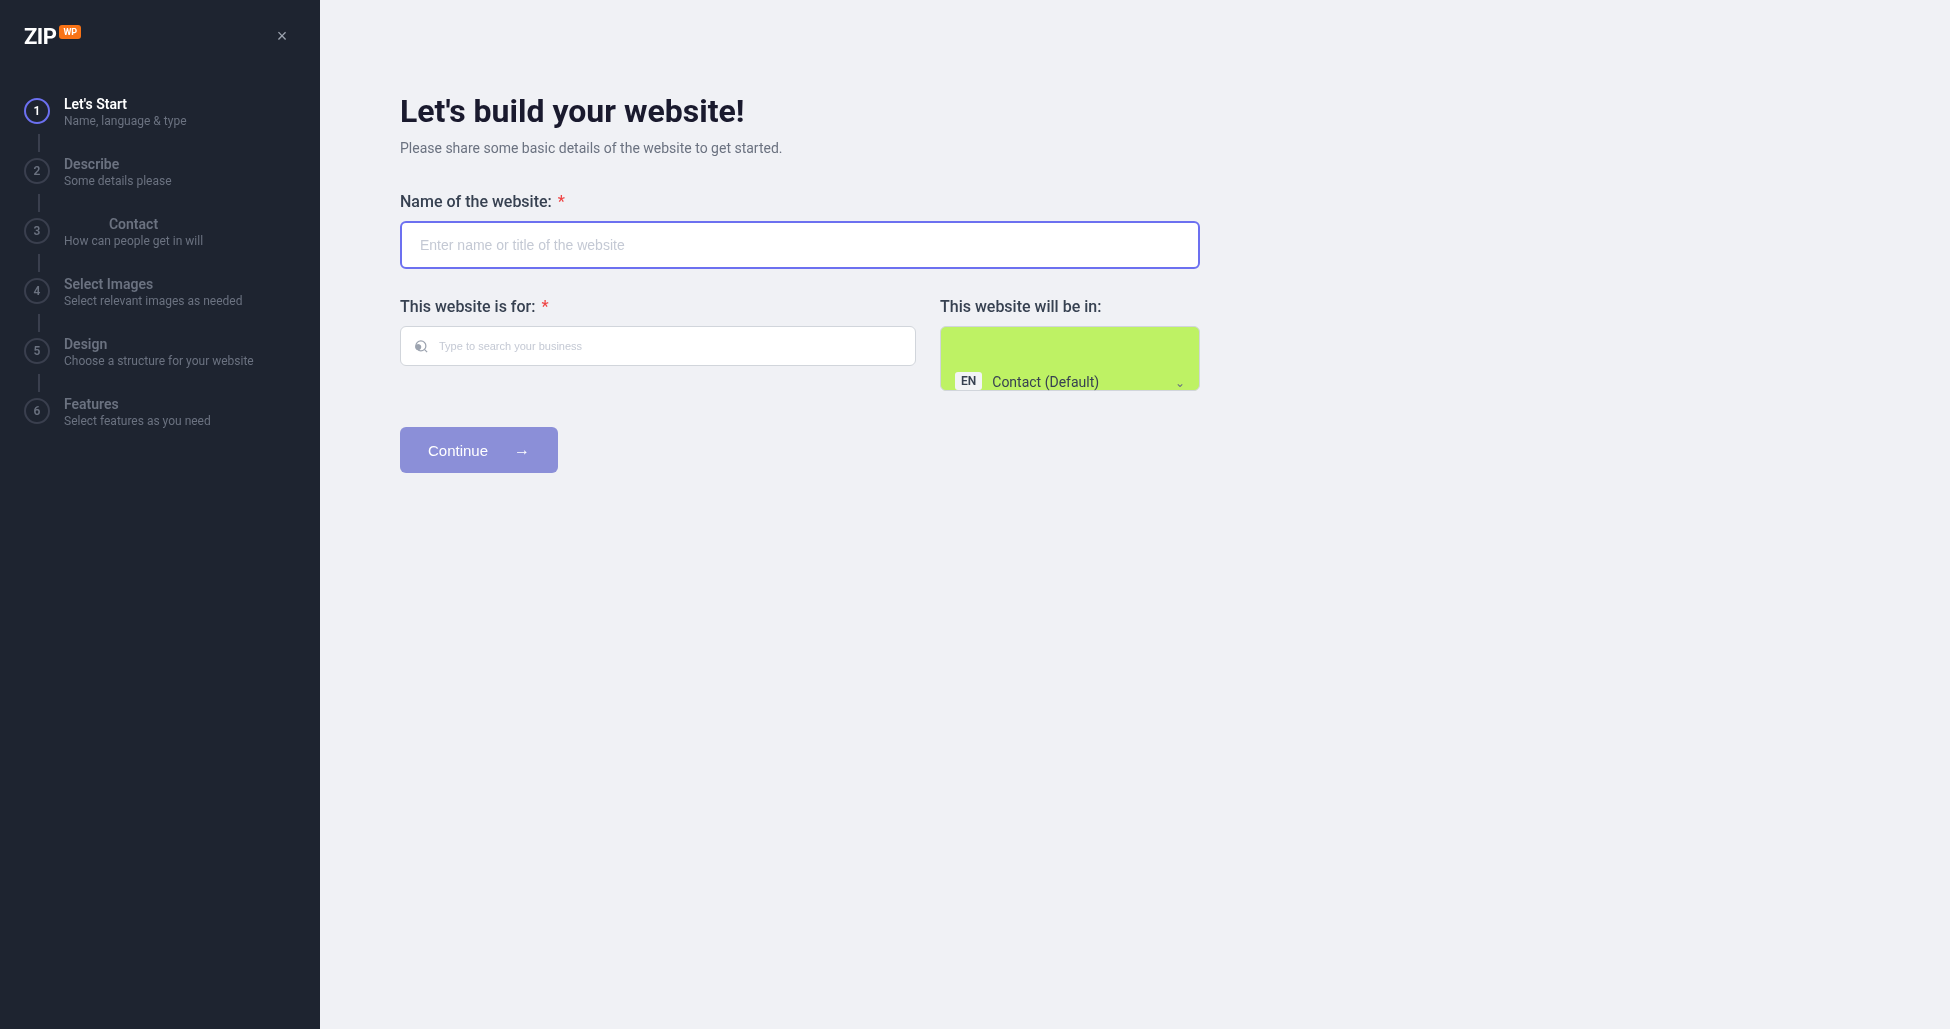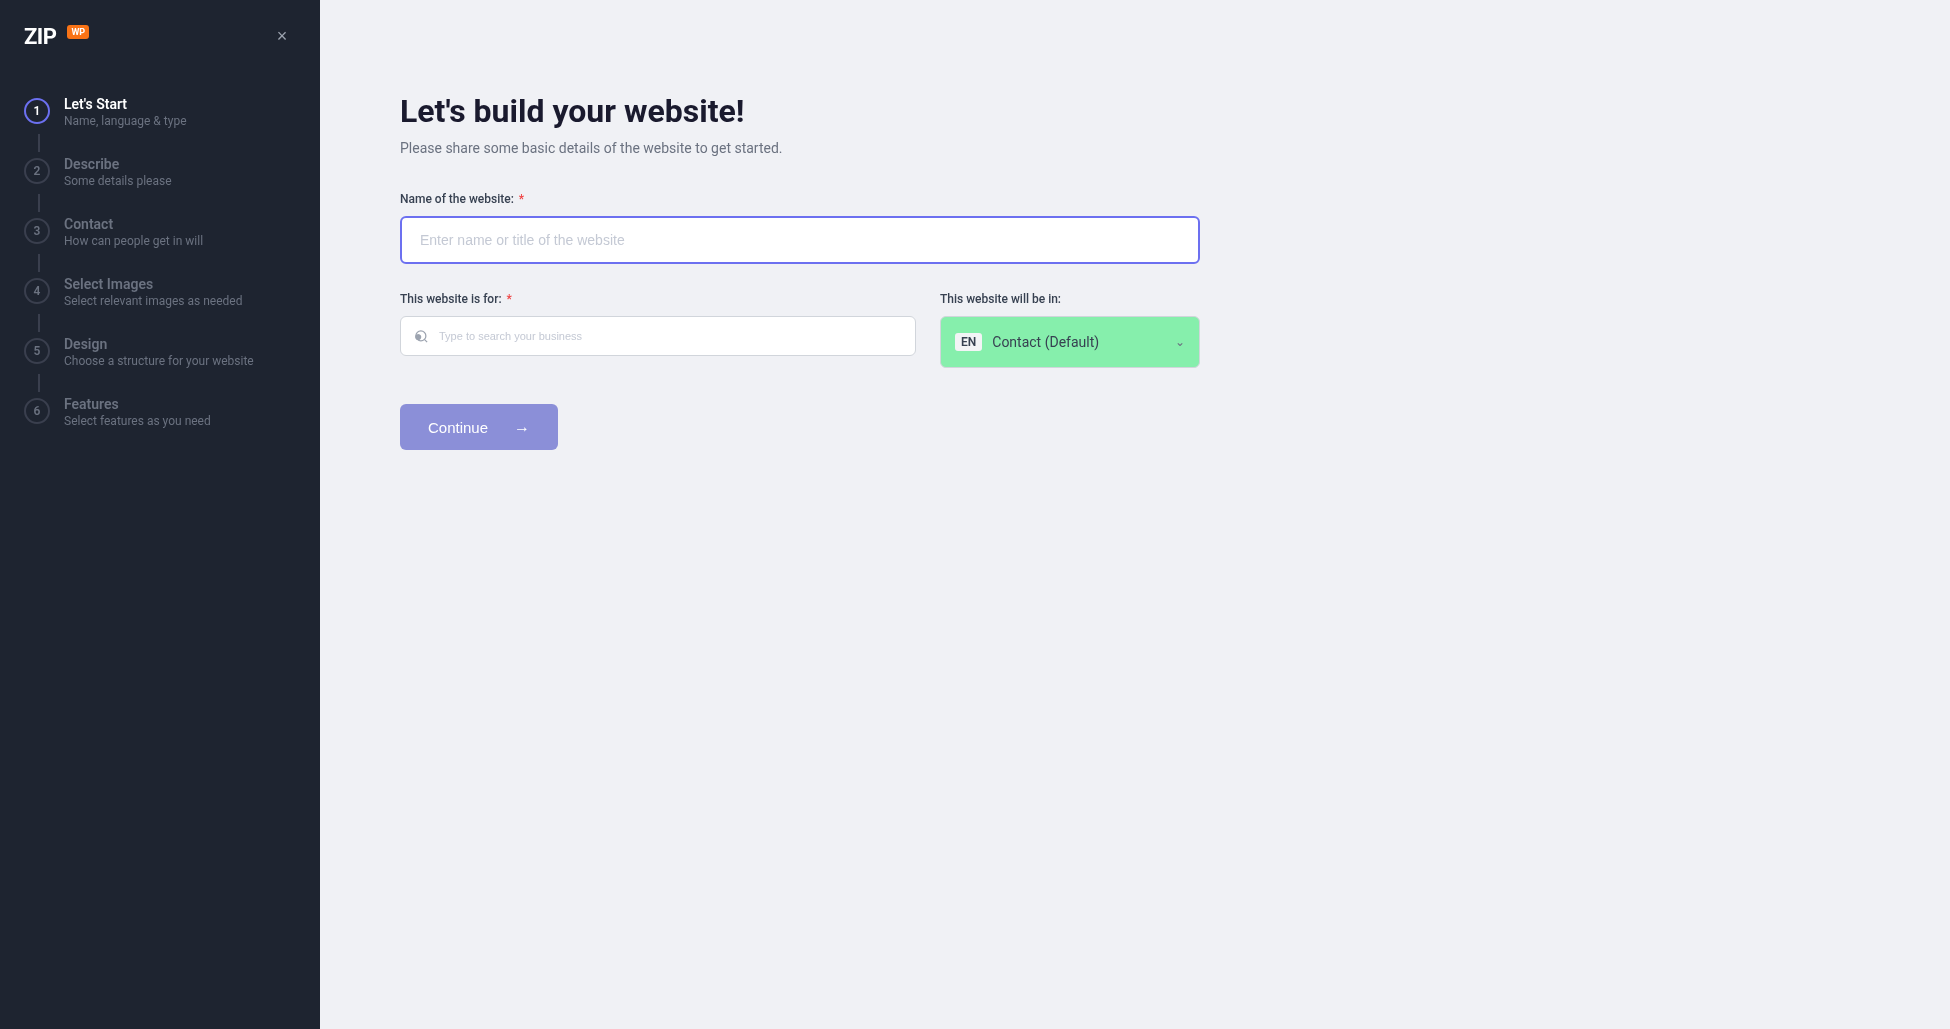--- a/index.html
+++ b/index.html
@@ -18,21 +18,21 @@
     }
     .sidebar-header {
       display: flex;
       align-items: center;
       justify-content: space-between;
       padding: 22px 24px;
     }
     .logo {
       display: flex;
       align-items: center;
-      gap: 8px;
+      gap: 0;
     }
     .logo-text {
       font-size: 22px;
       font-weight: 700;
       color: #fff;
       letter-spacing: -0.5px;
     }
     .logo-badge {
       background: #f97316;
       color: #fff;
@@ -125,21 +125,21 @@
     }
     .page-subtitle {
       font-size: 14px;
       color: #6b7280;
       margin-bottom: 36px;
     }
 
     .form-section { margin-bottom: 28px; }
     .form-label {
       display: block;
-      font-size: 12px;
+      font-size: 16px;
       font-weight: 500;
       color: #374151;
       margin-bottom: 10px;
     }
     .required-star { color: #ef4444; margin-left: 2px; }
 
     .website-name-input {
       width: 100%;
       max-width: 800px;
       padding: 14px 18px;
@@ -179,26 +179,26 @@
       border-radius: 6px;
       font-size: 11px;
       color: #374151;
       background: #fff;
       outline: none;
     }
     .business-input::placeholder { color: #c4c9d4; }
 
     .language-select-wrap {
       display: flex;
-      align-items: center;
+      align-items: flex-end;
       border: 1.5px solid #d1d5db;
       border-radius: 6px;
-      background: #86efac;
+      background: #bef264;
       padding: 0 14px;
-      height: 52px;
+      height: 65px;
       gap: 10px;
     }
     .lang-code {
       font-size: 12px;
       font-weight: 600;
       color: #374151;
       background: #f3f4f6;
       padding: 2px 6px;
       border-radius: 3px;
     }
@@ -263,21 +263,21 @@
       <div class="step-number" style="border: 2px solid #3a3f4e; color: #6b7280;">2</div>
       <div class="step-content">
         <div class="step-title" style="color: #6b7280;">Describe</div>
         <div class="step-subtitle">Some details please</div>
       </div>
     <div class="step-connector"></div>
       </div>
       <div class="step-item">
       <div class="step-number" style="border: 2px solid #3a3f4e; color: #6b7280;">3</div>
       <div class="step-content">
-        <div class="step-title" style="color: #6b7280;">Contact</div>
+        <div class="step-title" style="color: #6b7280; text-align: center;">Contact</div>
         <div class="step-subtitle">How can people get in will</div>
       </div>
     <div class="step-connector"></div>
       </div>
       <div class="step-item">
       <div class="step-number" style="border: 2px solid #3a3f4e; color: #6b7280;">4</div>
       <div class="step-content">
         <div class="step-title" style="color: #6b7280;">Select Images</div>
         <div class="step-subtitle">Select relevant images as needed</div>
       </div>

